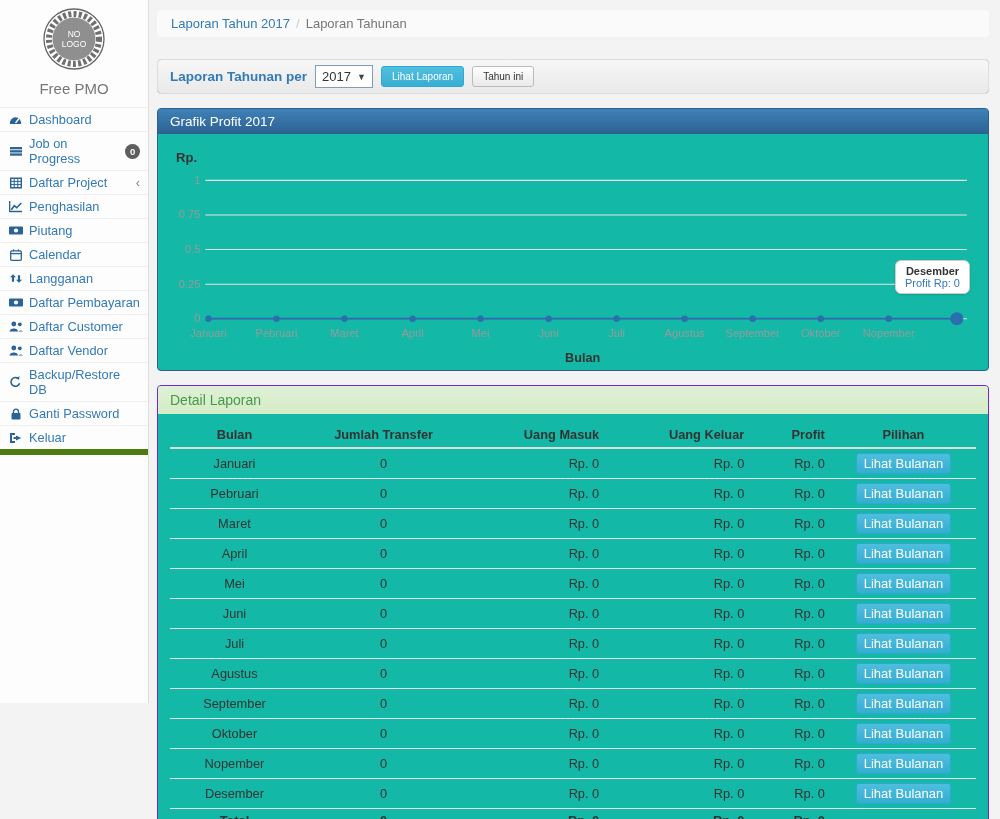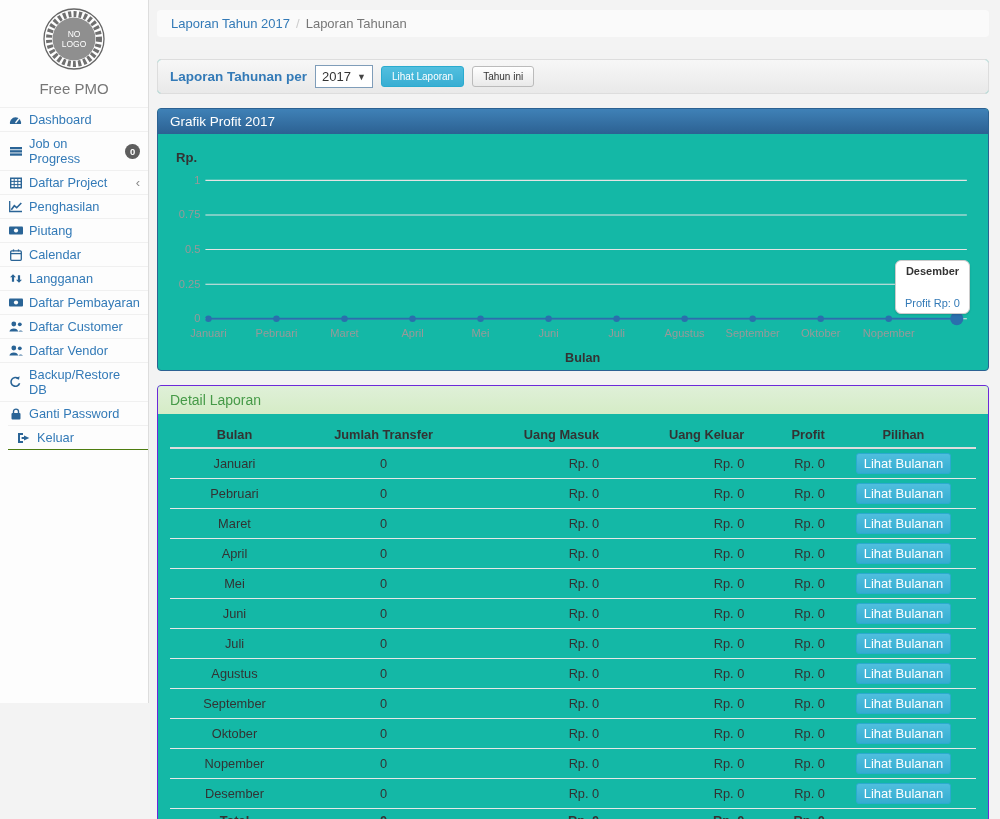--- a/index.html
+++ b/index.html
@@ -12,21 +12,21 @@
   .app { display:flex; width:1000px; height:703px; }
 
   
   .sidebar { width:149px; min-width:149px; background:#fdfdfd; border-right:1px solid #ddd; }
   .brand { text-align:center; padding:8px 0 0; }
   .brand-name { color:#777; font-size:15px; margin:7px 0 10px; }
   .side-item {
     display:flex; align-items:center; gap:6px; padding:4px 8px;
     border-top:1px solid #f0f0f0; color:#337ab7; cursor:pointer; font-size:12.8px;
   }
-  .side-item:last-child { border-bottom:1px solid #4d7c0f;margin-left:8px; }
+  .side-item:last-child { border-bottom:6px solid #4d7c0f; }
   .sicon { width:15px; color:#2a6496; display:inline-flex; justify-content:center; flex:none; }
   .badge {
     margin-left:auto; background:#5e5e5e; color:#fff; border-radius:50%;
     width:15px; height:15px; font-size:9.5px; line-height:15px; text-align:center; font-weight:bold;
   }
   .chev { margin-left:auto; color:#888; font-size:13px; line-height:10px; }
 
   
   .content { flex:1; padding:10px 11px 0 8px; }
   .breadcrumb { background:#fafafa; border-radius:4px; padding:6px 14px; margin-bottom:22px; color:#999; }
@@ -62,21 +62,21 @@
   .xtick { fill:#999; font-size:11px; text-anchor:middle; }
   .ylab  { fill:#333; font-weight:bold; font-size:13px; }
   .xlab  { fill:#333; font-weight:bold; font-size:12.5px; text-anchor:middle; }
   .dline { fill:none; stroke:#2a6fad; stroke-width:2; }
   .dot   { fill:#2a6fad; }
   .tooltip {
     position:absolute; top:126px; right:18px; background:#fff; border:1px solid #ccc;
     border-radius:6px; padding:4px 9px; text-align:center; box-shadow:0 1px 2px rgba(0,0,0,.15);
   }
   .tooltip .tt-title { font-weight:bold; font-size:11px; color:#333; }
-  .tooltip .tt-value { color:#337ab7; font-size:11px; margin-top:20px; }
+  .tooltip .tt-value { color:#337ab7; font-size:11px; margin-top:0; }
 
   .table-panel { border:1px solid #6d28d9; }
   .table-head { background:linear-gradient(#dff0d8,#d5ecc6); color:#459a47; padding:6px 12px;
                 font-size:14px; border-radius:3px 3px 0 0; }
   .table-body { padding:8px 12px 10px; }
   table { width:100%; border-collapse:collapse; }
   th { border-bottom:2px solid #ddd; padding:5px 6px; font-size:12.8px; }
   td { border-top:1px solid #e7e7e7; padding:4px 6px; font-size:12.8px; }
   .c { text-align:center; } .r { text-align:right; }
   col.w-bulan{width:16%} col.w-jt{width:21%} col.w-um{width:17%} col.w-uk{width:18%} col.w-pr{width:10%} col.w-pl{width:18%}

